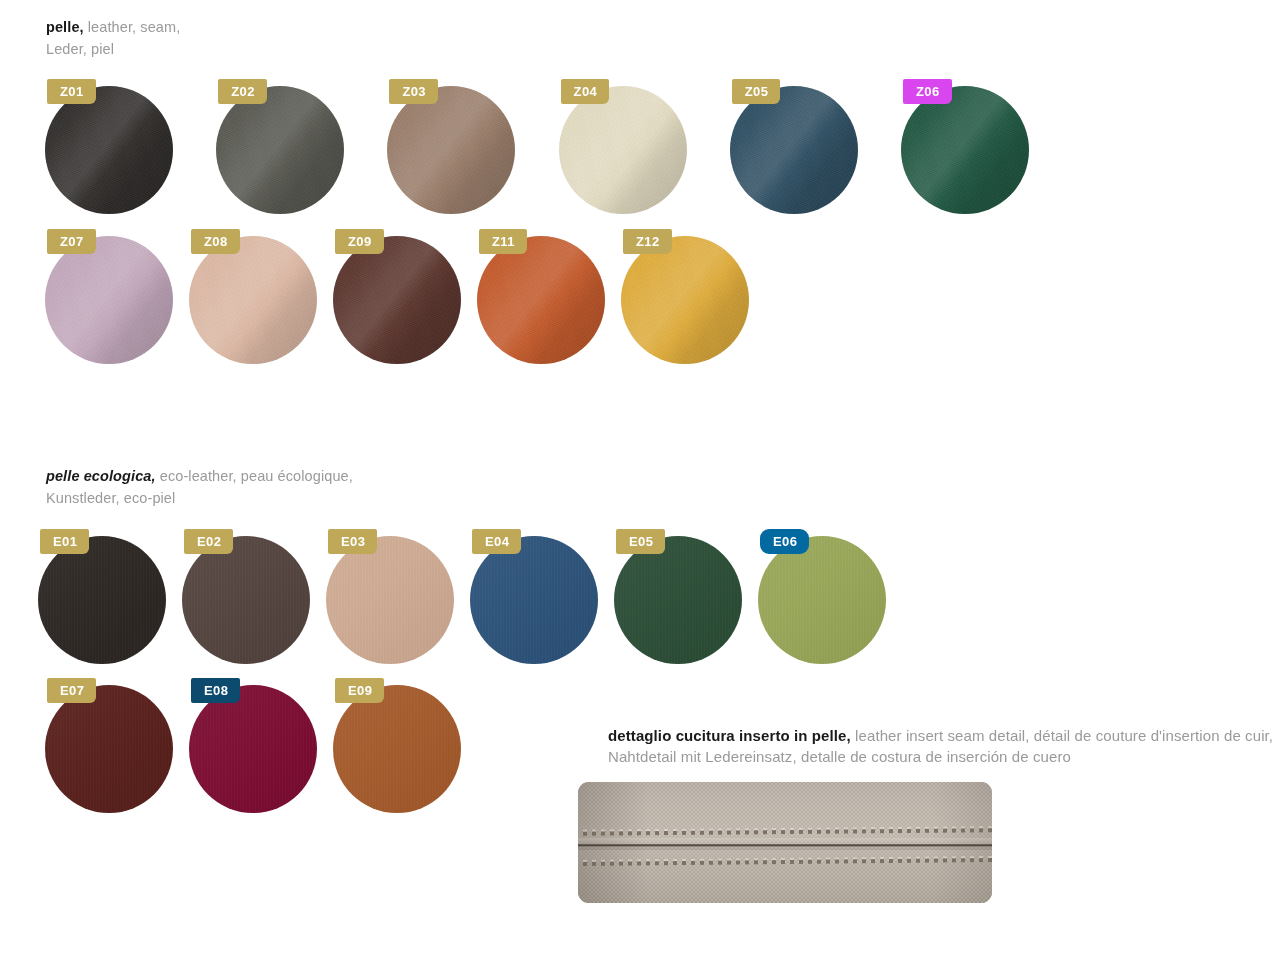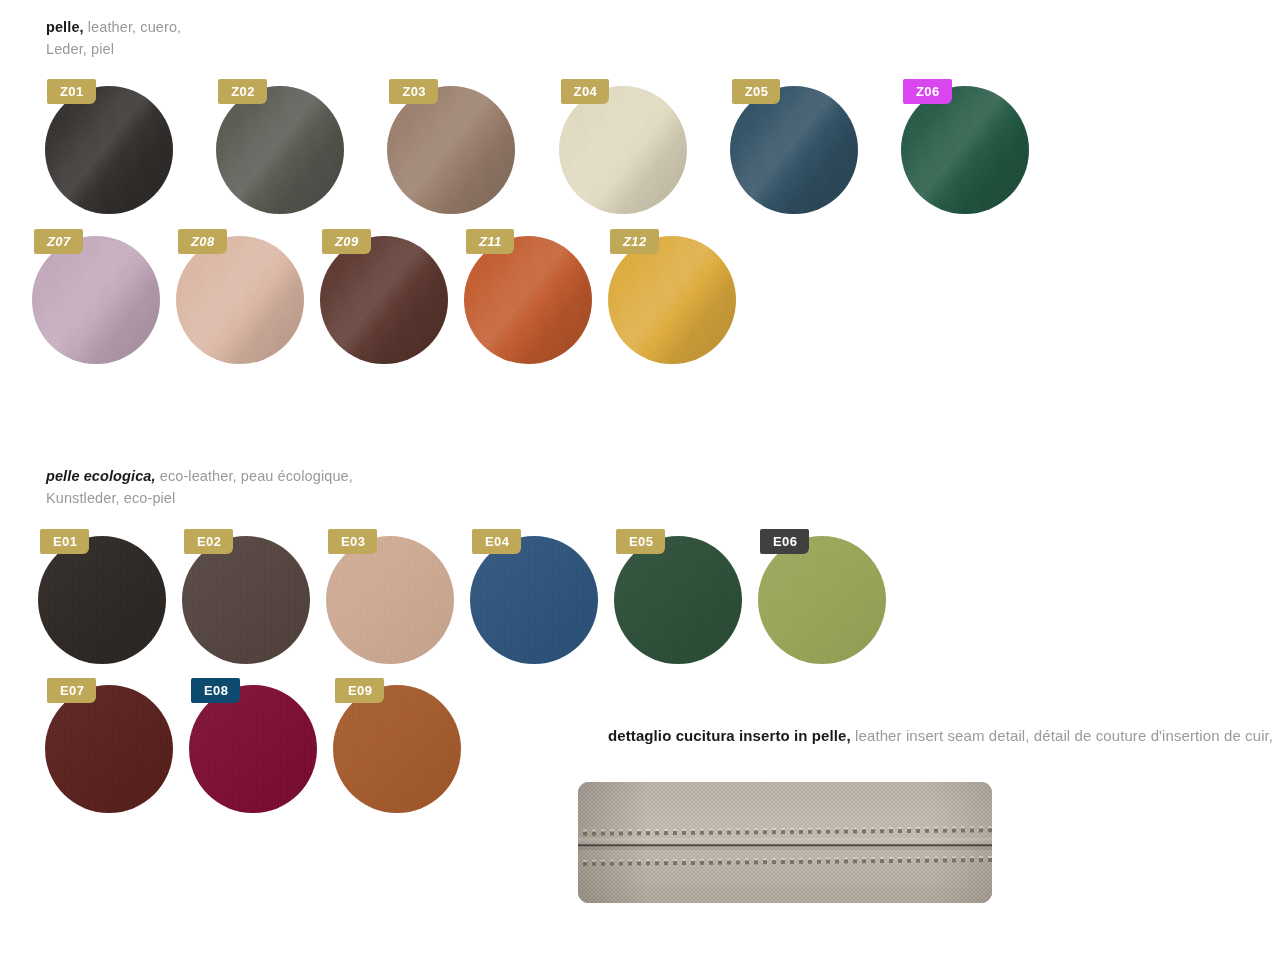--- a/index.html
+++ b/index.html
@@ -116,21 +116,21 @@
     color: #ffffff;
     font-size: 13px;
     font-weight: bold;
     letter-spacing: .4px;
     line-height: 25px;
     z-index: 3;
     box-sizing: border-box;
   }
 
   #grid-leather-1 { left: 45px; top: 72px; justify-content: space-between; }
-  #grid-leather-2 { left: 32px; top: 222px; font-style: italic; }
+  #grid-leather-2 { left: 45px; top: 222px; }
   #grid-eco-1     { left: 38px; top: 522px; }
   #grid-eco-2     { left: 45px; top: 671px; }
 
   
   #seam-block {
     position: absolute;
     left: 578px;
     top: 725px;
     width: 700px;
   }
@@ -230,21 +230,21 @@
         rgba(255,255,255,0.00) 4px,
         rgba(255,255,255,0.00) 9px);
   }
   .stitch-hl.upper { top: 46px; transform: rotate(-0.45deg); }
   .stitch-hl.lower { top: 76px; transform: rotate(-0.55deg); }
 </style>
 </head>
 <body style="background: rgb(255, 255, 255);">
 
 <div class="section-head" id="head-leather" style="color: rgb(154, 154, 154);">
-  <span class="hl" style="color: rgb(26, 26, 26);">pelle,</span><span> leather, cuero,</span><br>
+  <span class="hl" style="color: rgb(26, 26, 26);">pelle,</span><span> leather, seam,</span><br>
   <span>Leder, piel</span>
 </div>
 
 <div class="swatch-grid" id="grid-leather-1">
   <div class="swatch">
     <div class="disc leather" style="background-color: rgb(47, 44, 42);"></div>
     <div class="badge" style="background: rgb(191, 169, 88); color: rgb(255, 255, 255);">Z01</div>
   </div>
   <div class="swatch">
     <div class="disc leather" style="background-color: rgb(87, 87, 80);"></div>
@@ -312,21 +312,21 @@
   <div class="swatch">
     <div class="disc eco" style="background-color: rgb(45, 83, 123);"></div>
     <div class="badge" style="background: rgb(191, 169, 88); color: rgb(255, 255, 255);">E04</div>
   </div>
   <div class="swatch">
     <div class="disc eco" style="background-color: rgb(44, 78, 55);"></div>
     <div class="badge" style="background: rgb(191, 169, 88); color: rgb(255, 255, 255);">E05</div>
   </div>
   <div class="swatch">
     <div class="disc eco" style="background-color: rgb(152, 167, 88);"></div>
-    <div class="badge" style="background: #404040; color: rgb(255, 255, 255);">E06</div>
+    <div class="badge" style="background: #0369a1; color: rgb(255, 255, 255); border-radius: 9px;">E06</div>
   </div>
 </div>
 
 <div class="swatch-grid" id="grid-eco-2">
   <div class="swatch">
     <div class="disc eco" style="background-color: rgb(89, 32, 28);"></div>
     <div class="badge" style="background: rgb(191, 169, 88); color: rgb(255, 255, 255);">E07</div>
   </div>
   <div class="swatch">
     <div class="disc eco" style="background-color: rgb(125, 12, 51);"></div>
@@ -334,20 +334,21 @@
   </div>
   <div class="swatch">
     <div class="disc eco" style="background-color: rgb(165, 91, 44);"></div>
     <div class="badge" style="background: rgb(191, 169, 88); color: rgb(255, 255, 255);">E09</div>
   </div>
 </div>
 
 <div id="seam-block">
   <div id="seam-caption" style="color: rgb(154, 154, 154);">
     <span class="hl" style="color: rgb(26, 26, 26);">dettaglio cucitura inserto in pelle,</span><span> leather insert seam detail, détail de couture d'insertion de cuir,</span><br>
+    <span>Nahtdetail mit Ledereinsatz, detalle de costura de inserción de cuero</span>
   </div>
   <div id="seam-photo">
     <div class="seam-base"></div>
     <div class="seam-grain"></div>
     <div class="seam-shadow-left"></div>
     <div class="seam-shadow-right"></div>
     <div class="stitch-hl upper"></div>
     <div class="stitch upper"></div>
     <div class="seam-crease"></div>
     <div class="seam-center"></div>

